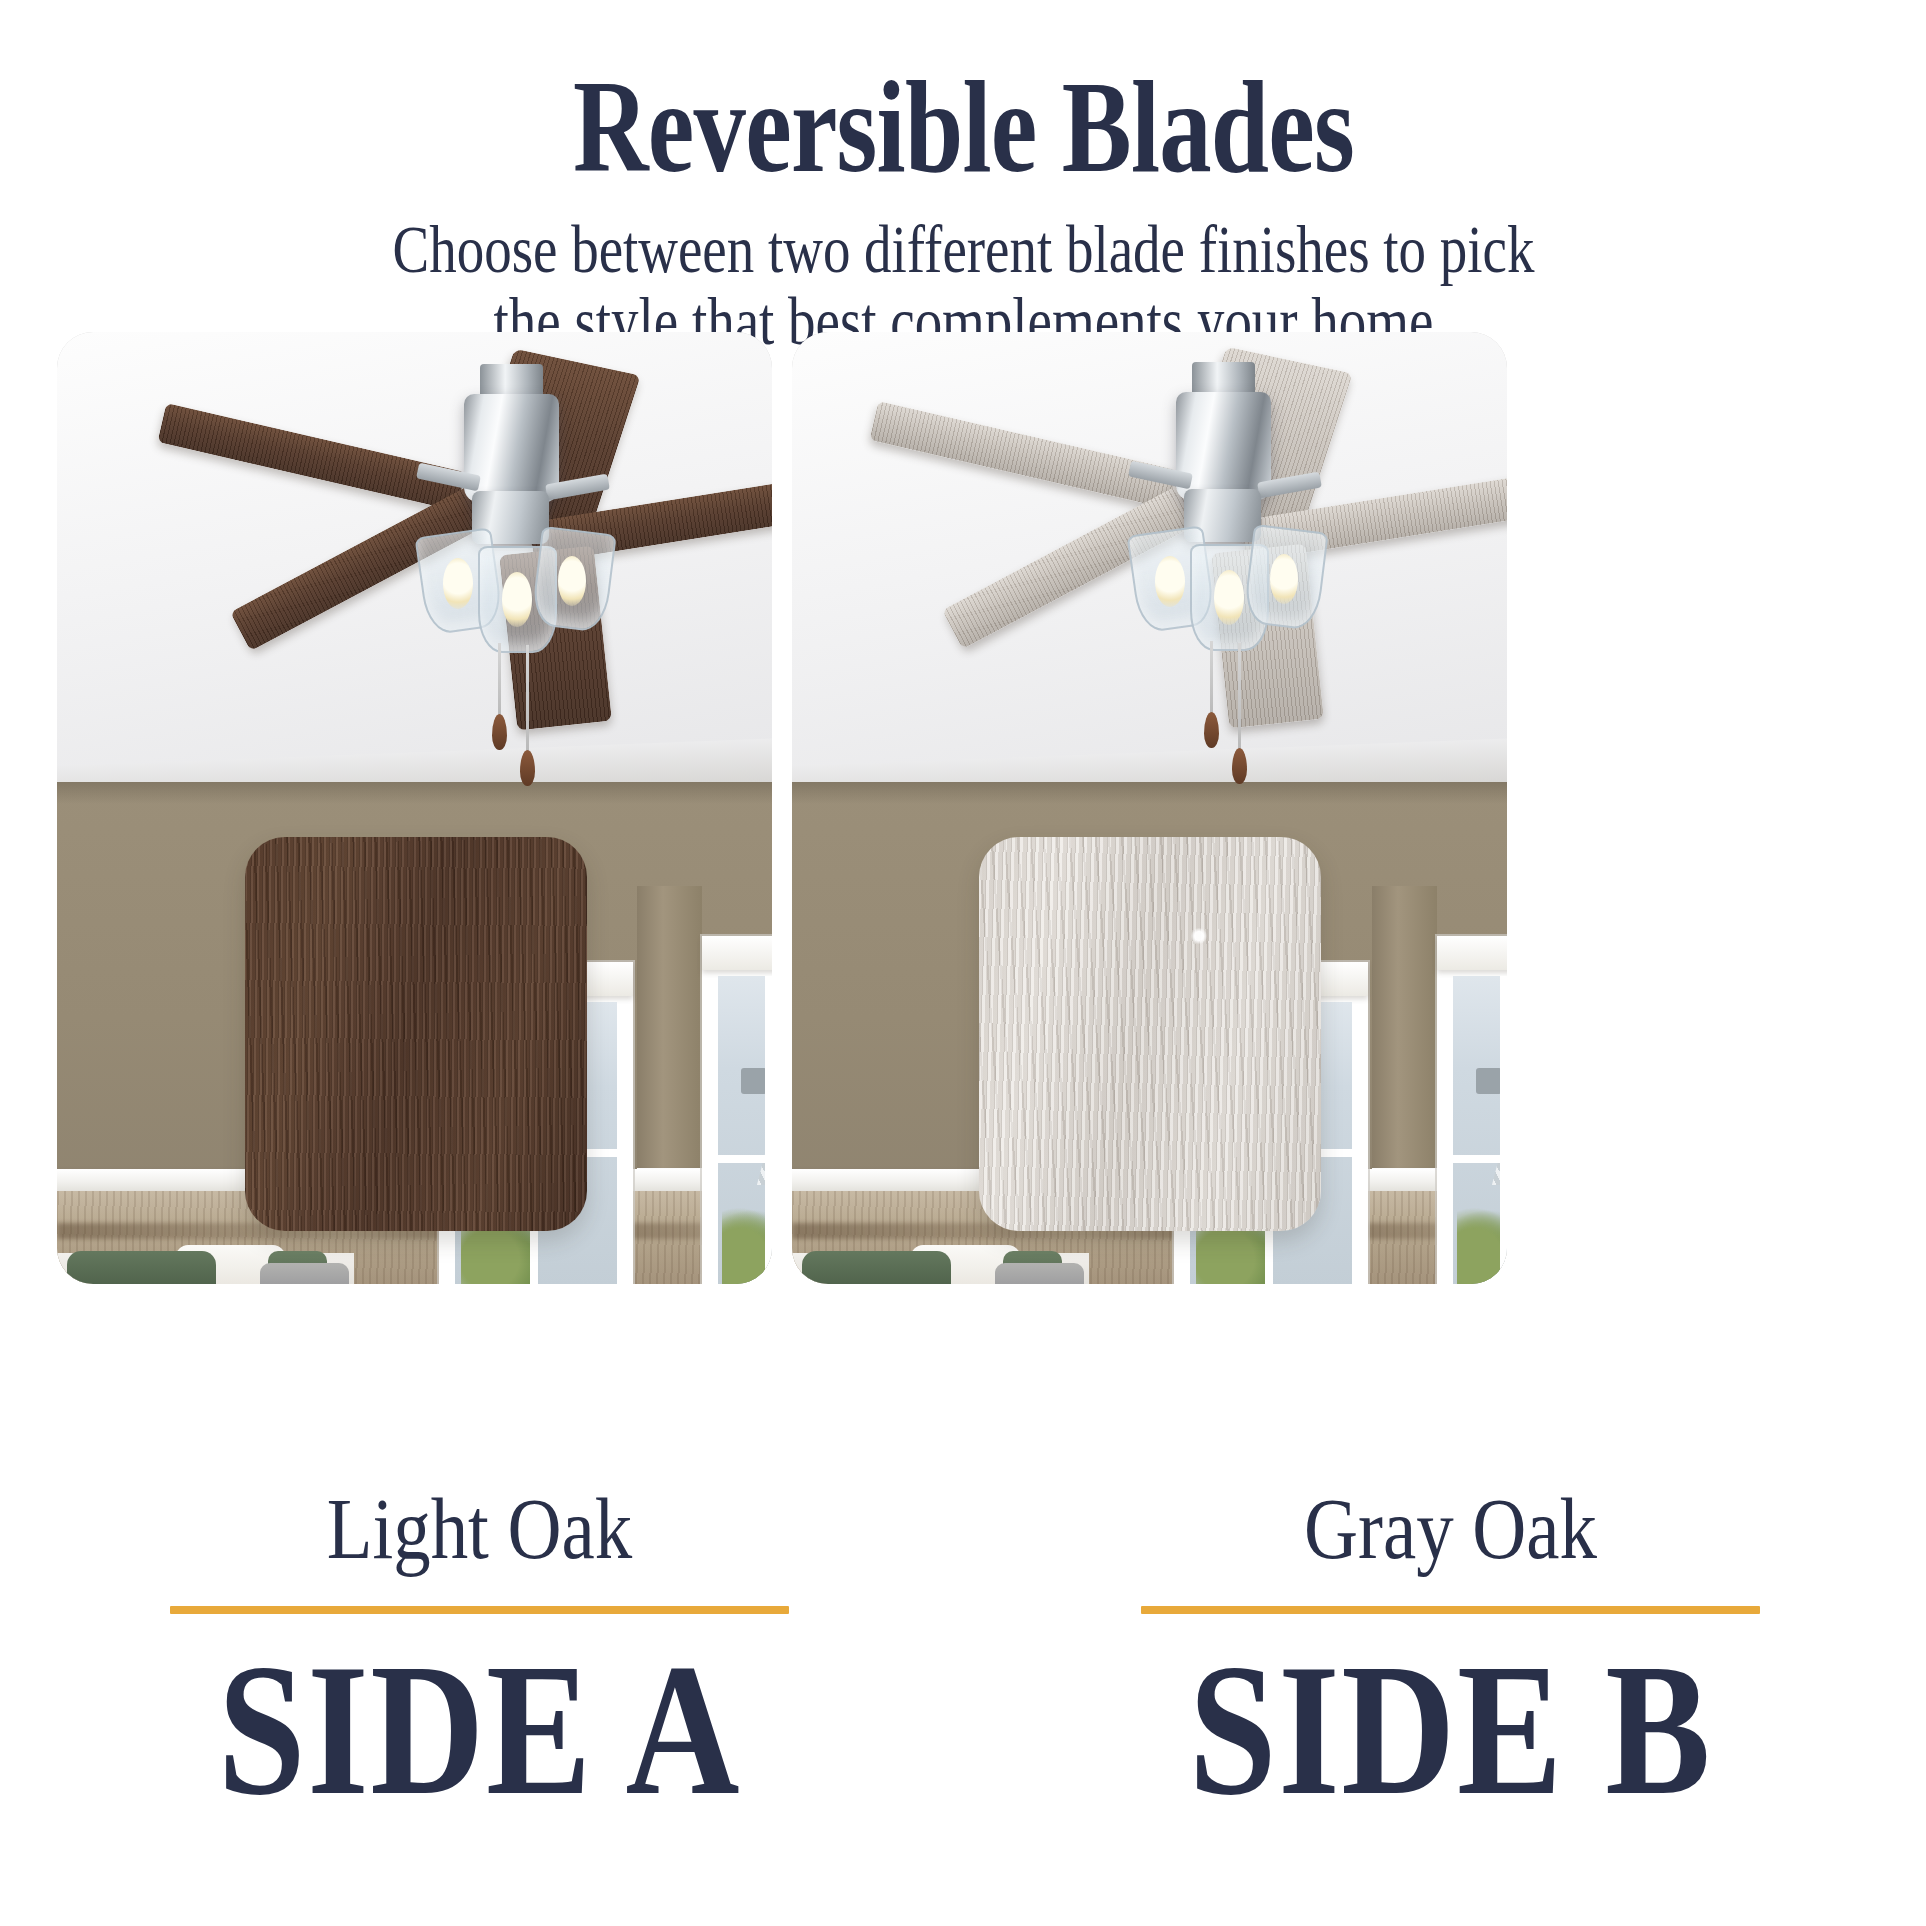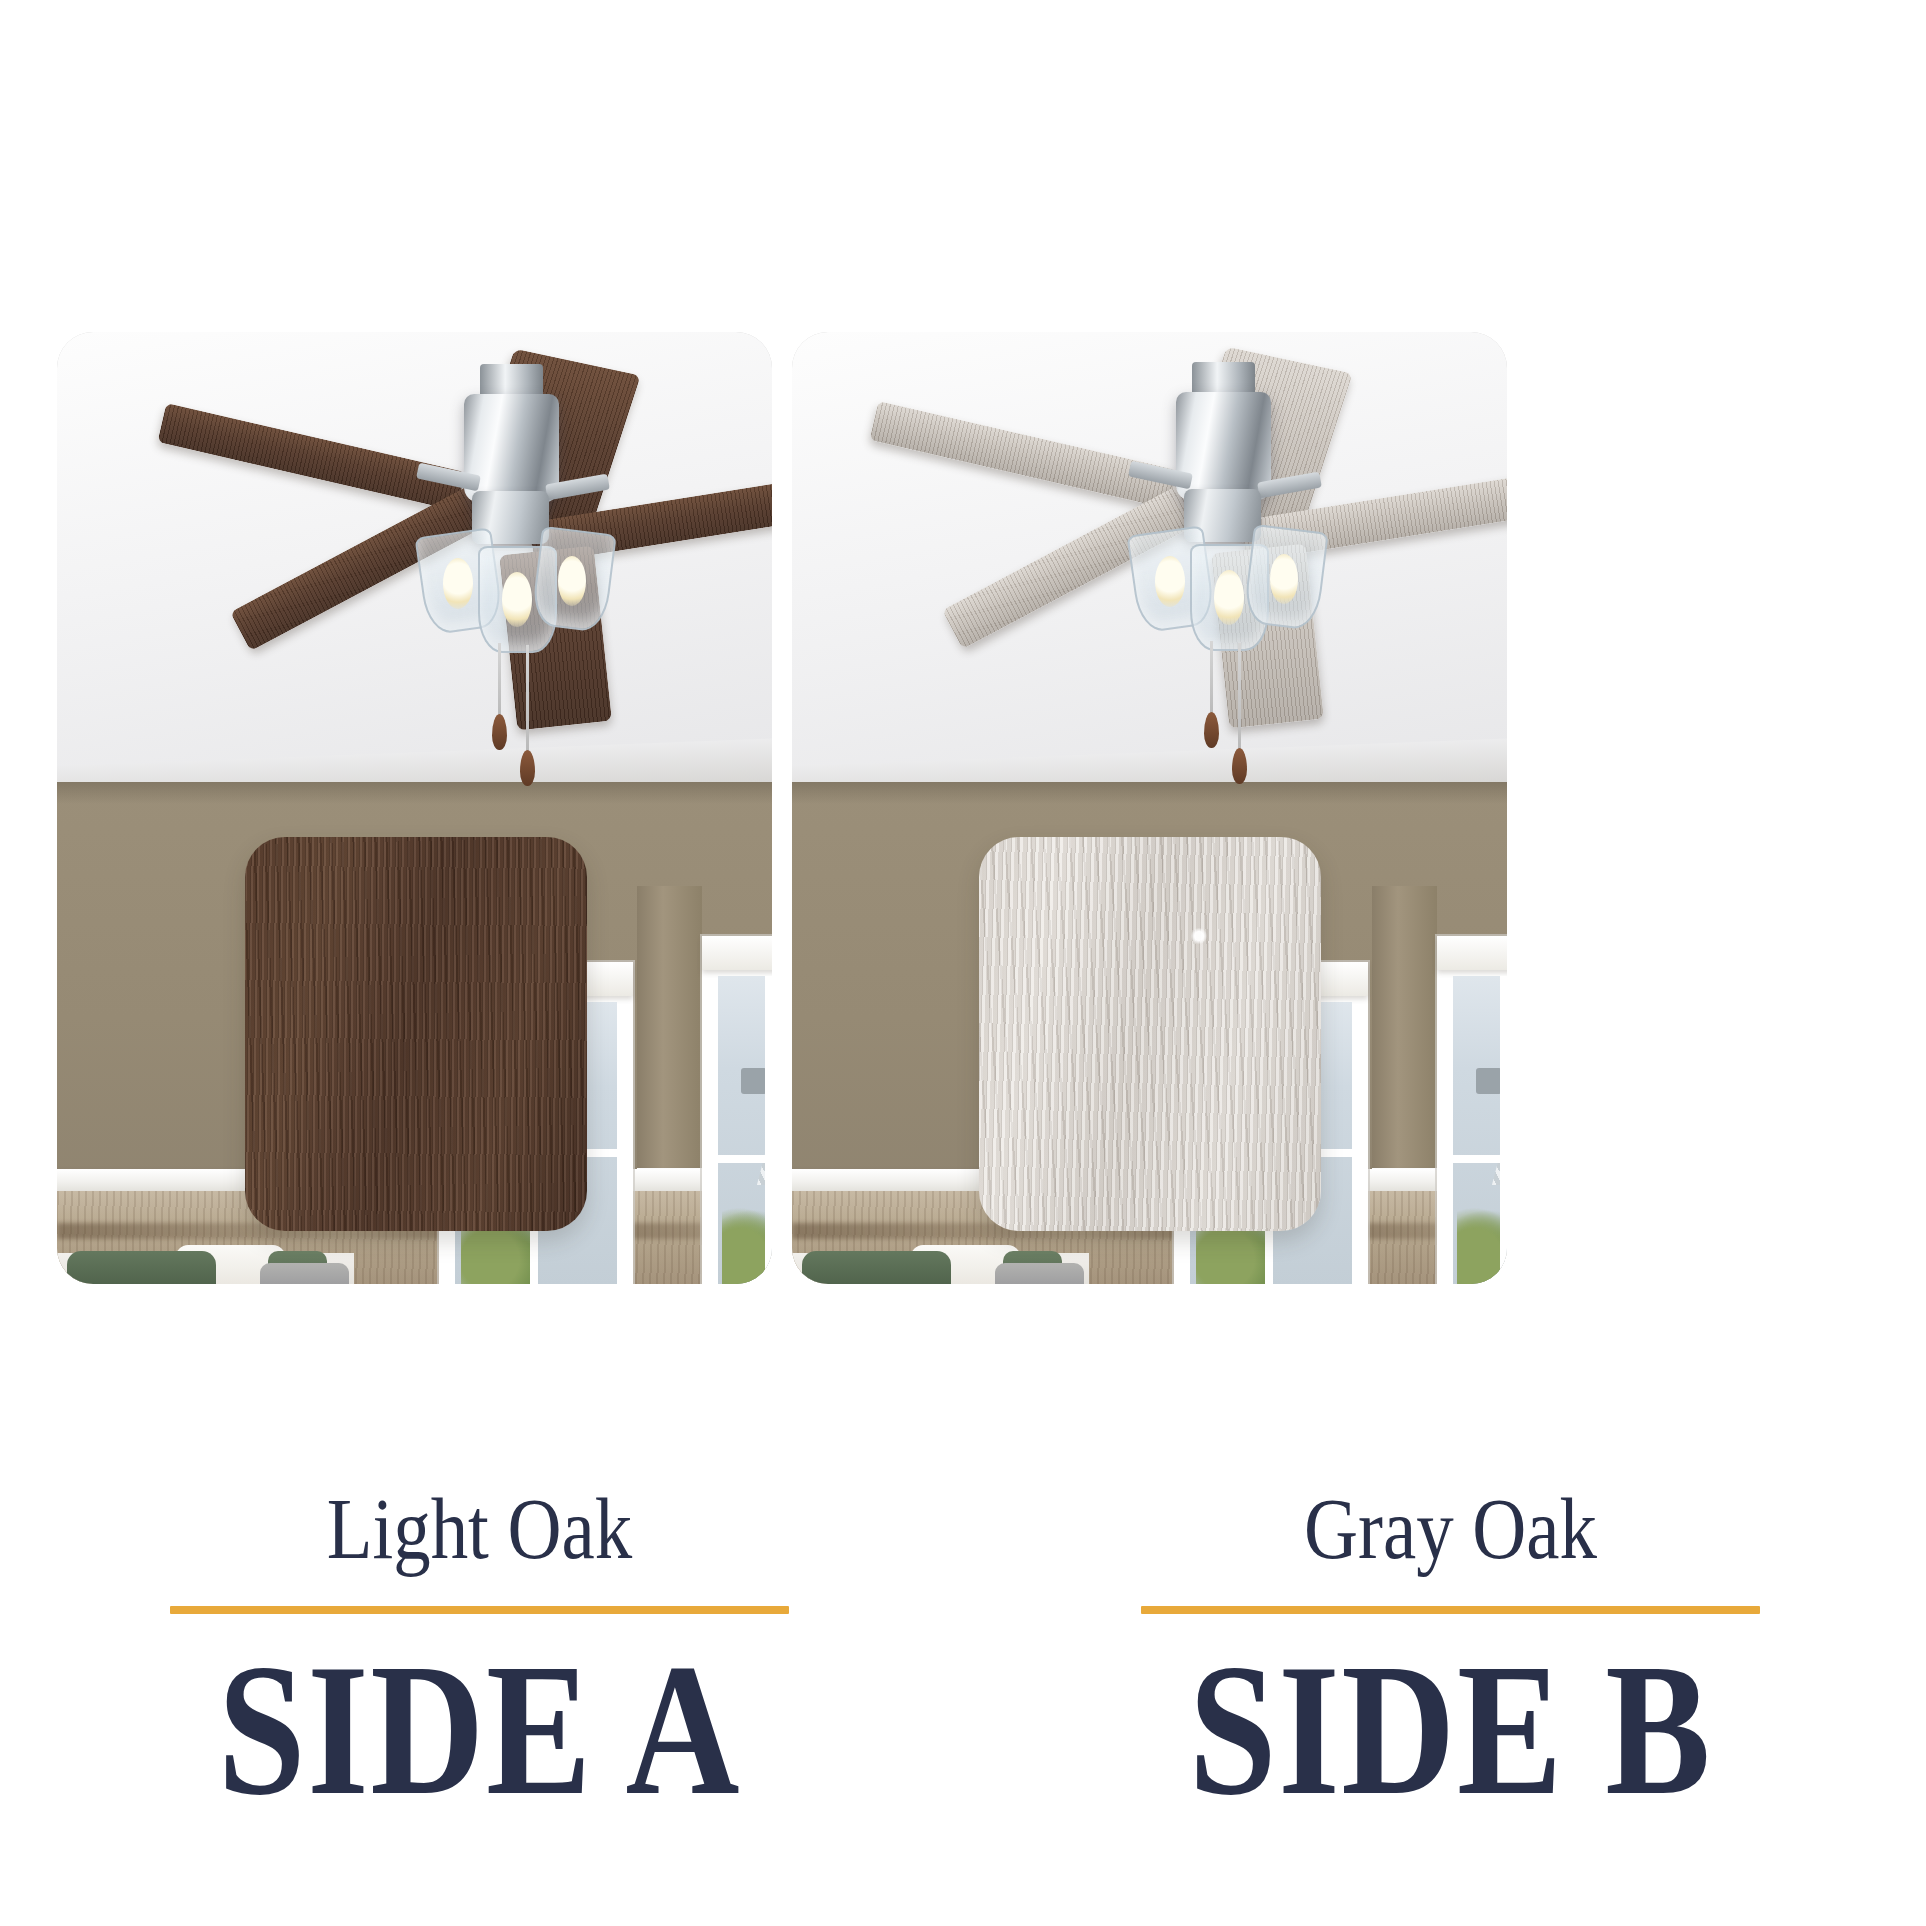--- a/index.html
+++ b/index.html
@@ -292,20 +292,25 @@
     margin-top:22px;
     letter-spacing:2px;
     transform:scaleX(0.84);
   }
 </style>
 </head>
 <body>
 
 <div class="stage">
 
+  <div class="header">
+    <div class="title">Reversible Blades</div>
+    <div class="subtitle">Choose between two different blade finishes to pick</div>
+    <div class="subtitle" style="padding-top:0;">the style that best complements your home</div>
+  </div>
 
   <div class="panel left">
     <div class="ceiling"></div>
     <div class="wall"></div>
     <div class="wall-shadowtop"></div>
     <div class="corner-col">
       <div class="rail"></div>
       <div class="wains"></div>
     </div>
     <div class="chair-rail"></div>

